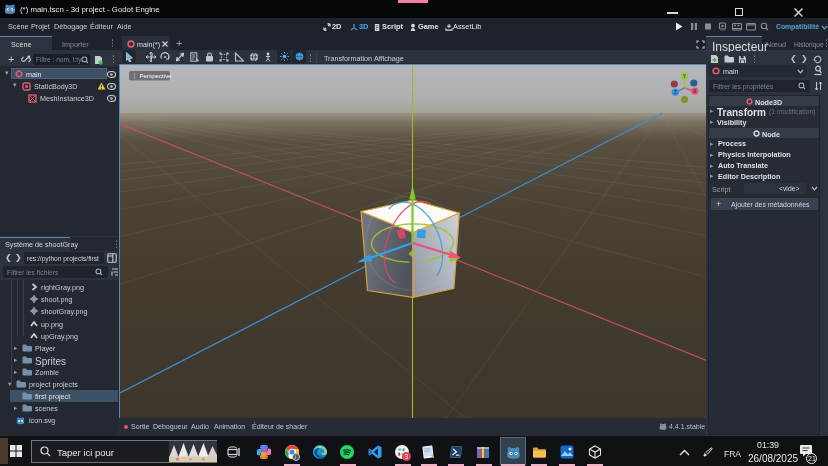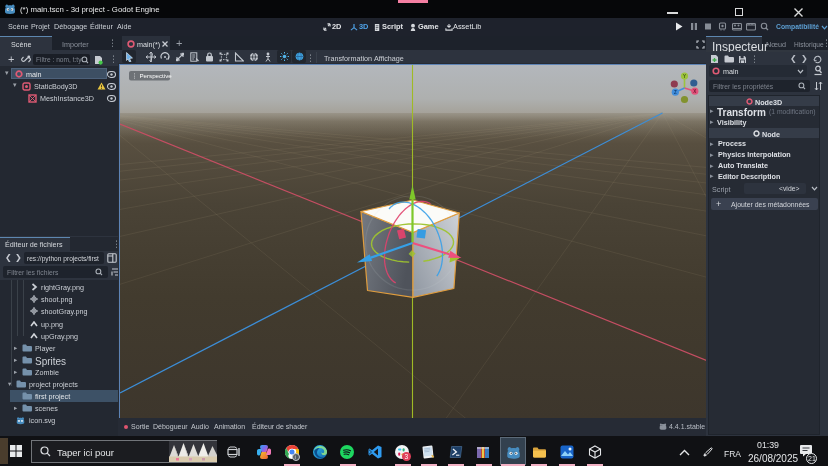--- a/index.html
+++ b/index.html
@@ -158,21 +158,21 @@
       <path d="M1 1 8 8M8 1 1 8" stroke="#e05a74" stroke-width="0.9"></path>
     </svg>
 <div class="t" style="left:40px;top:94px;font-size:7.2px;color:#ccd0d6">MeshInstance3D</div>
 <svg style="position:absolute;left:107px;top:95px" width="9" height="7" viewBox="0 0 9 7">
       <ellipse cx="4.5" cy="3.5" rx="4" ry="3" fill="none" stroke="#c3c8cf" stroke-width="1.1"></ellipse>
       <circle cx="4.5" cy="3.5" r="1.2" fill="#c3c8cf"></circle>
     </svg>
 <div class="abs" style="left:0;top:236px;width:118px;height:200px;background:#2d333e"></div>
 <div class="abs" style="left:0;top:237px;width:70px;height:14px;background:#2d333e;border-top:1.5px solid #5d87b0"></div>
 <div class="abs" style="left:70px;top:237px;width:48px;height:14px;background:#232831"></div>
-<div class="t" style="left:5px;top:240px;font-size:7.2px;color:#d6d9dd">Éditeur de fichiers</div>
+<div class="t" style="left:5px;top:240px;font-size:7.2px;color:#d6d9dd">Système de shootGray</div>
 <div class="t" style="left:112px;top:239px;font-size:9px;color:#9aa0a8">⋮</div>
 <div class="t" style="left:5px;top:253px;font-size:8px;color:#c6cad1">❮</div>
 <div class="t" style="left:15px;top:253px;font-size:8px;color:#c6cad1">❯</div>
 <div class="abs" style="left:24px;top:251.5px;width:80px;height:12px;background:#1e232c;border-radius:2px"></div>
 <div class="t" style="left:27px;top:254.5px;font-size:6.6px;color:#d2d5da">res://python projects/first</div>
 <svg class="abs" style="left:107px;top:252.5px" width="10" height="10" viewBox="0 0 10 10">
       <rect x="0.8" y="0.8" width="8.4" height="8.4" rx="1" fill="none" stroke="#c6cad1" stroke-width="1.1"></rect>
       <path d="M5.8 0.8v8.4M0.8 3h5" stroke="#c6cad1" stroke-width="1.1"></path>
     </svg>
 <div class="abs" style="left:3px;top:266px;width:105px;height:12px;background:#1e232c;border-radius:2px"></div>

